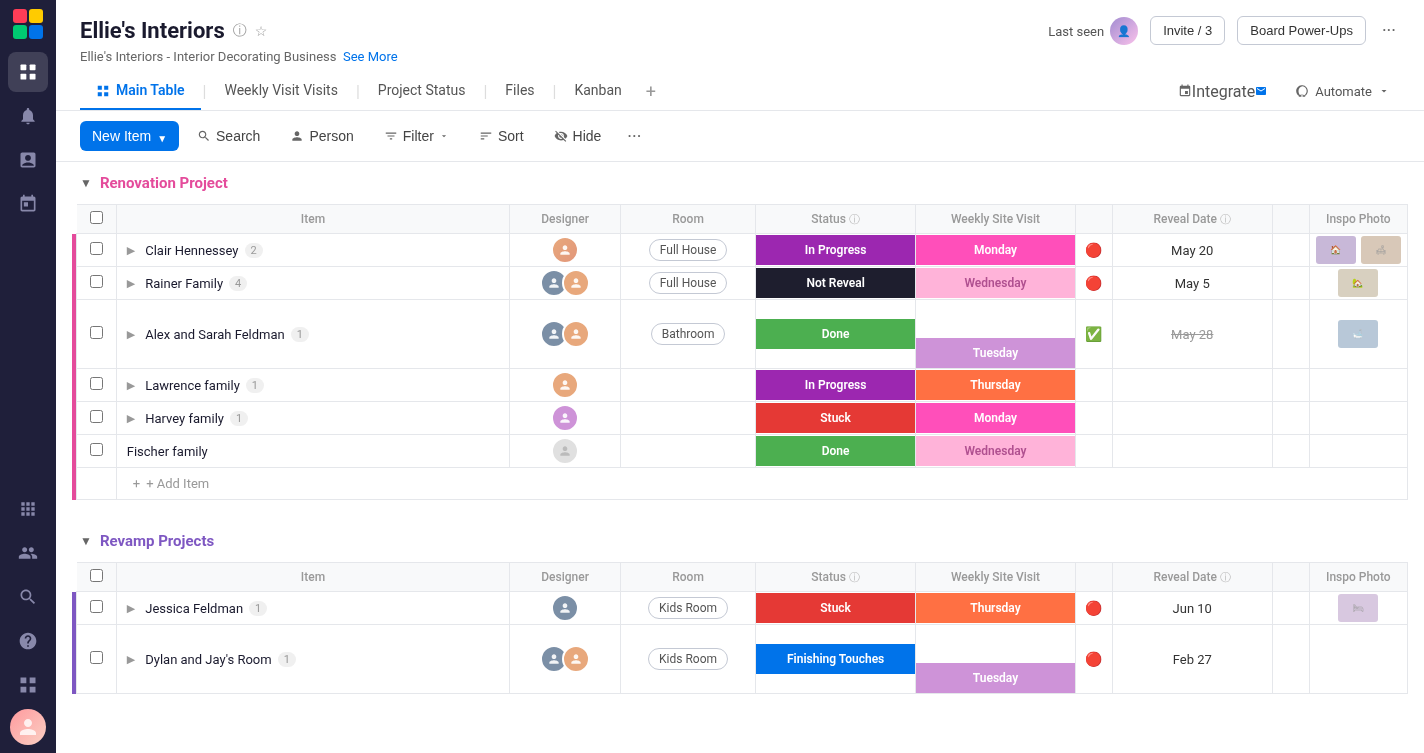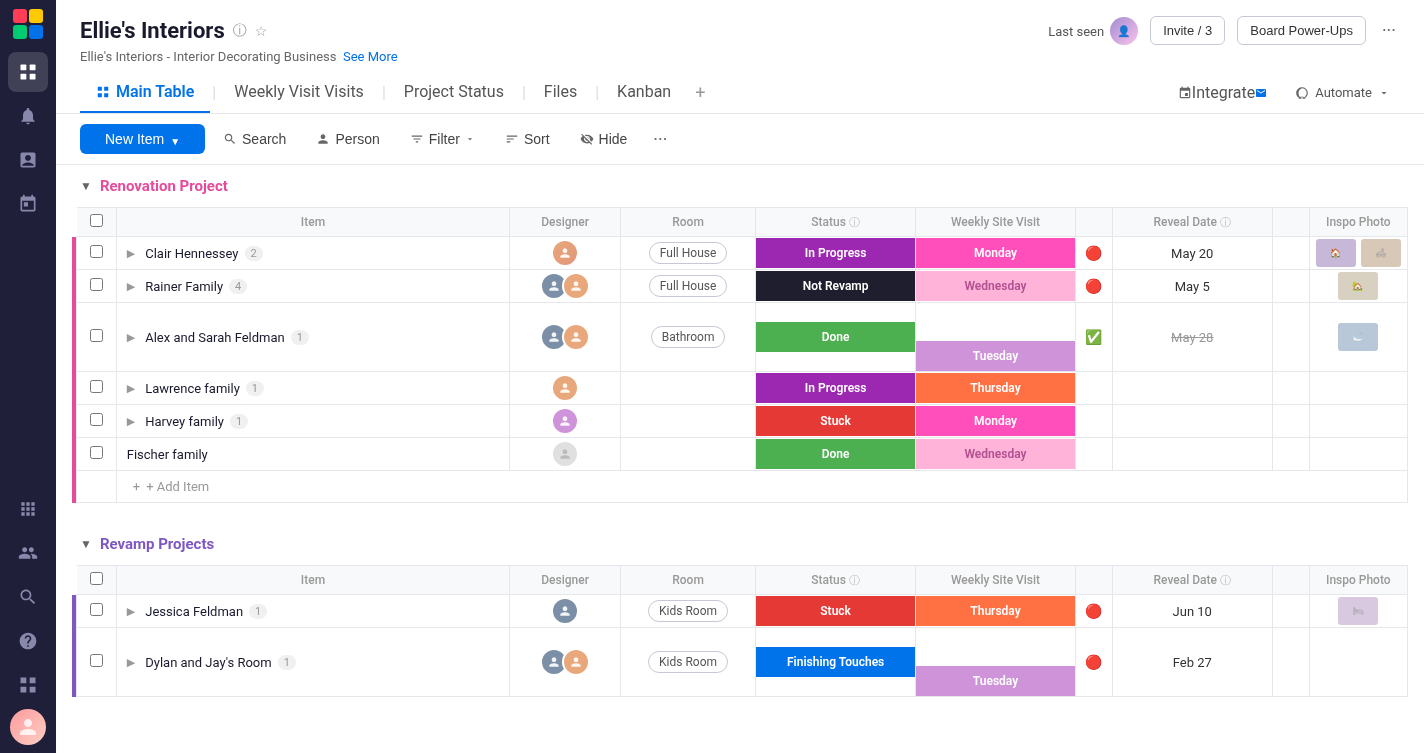--- a/index.html
+++ b/index.html
@@ -60,38 +60,38 @@
     }
     .last-seen { display: flex; align-items: center; gap: 6px; font-size: 13px; color: #555; }
     .avatar-sm { width: 28px; height: 28px; border-radius: 50%; background: #e0b88a; display: flex; align-items: center; justify-content: center; font-size: 11px; color: #fff; overflow: hidden; }
     .more-btn { color: #666; font-size: 18px; cursor: pointer; padding: 4px; border-radius: 4px; }
 
     
     .tabs {
       display: flex; align-items: center; gap: 0;
     }
     .tab {
-      padding: 10px 16px; font-size: 16px; color: #555; cursor: pointer;
-      border-bottom: 2px solid transparent; display: flex; align-items: center; gap: 6px;
+      padding: 10px 16px; font-size: 14px; color: #555; cursor: pointer;
+      border-bottom: 2px solid transparent; display: flex; align-items: flex-end; gap: 6px;
       white-space: nowrap;
     }
     .tab.active { color: #0073ea; border-bottom: 2px solid #0073ea; font-weight: 600; }
     .tab-sep { color: #ddd; margin: 0 2px; }
     .tab-add { color: #999; font-size: 18px; cursor: pointer; padding: 8px; }
     .tabs-right { margin-left: auto; display: flex; align-items: center; gap: 8px; }
     .integrate-btn { display: flex; align-items: center; gap: 0; font-size: 16px; color: #555; cursor: pointer; padding: 6px 10px; border-radius: 6px; }
     .automate-btn { display: flex; align-items: center; gap: 6px; font-size: 13px; color: #555; cursor: pointer; padding: 6px 10px; border-radius: 6px; }
 
     
     .toolbar {
       padding: 10px 24px; display: flex; align-items: center; gap: 6px; border-bottom: 1px solid #e5e7eb;
     }
     .btn-primary {
       background: #0073ea; color: #fff; border: none; border-radius: 6px;
-      padding: 7px 25px; font-size: 14px; cursor: pointer; display: flex; align-items: flex-end; gap: 6px; font-weight: 500;
+      padding: 7px 12px; font-size: 14px; cursor: pointer; display: flex; align-items: flex-end; gap: 6px; font-weight: 500;
     }
     .btn-primary .dropdown-arrow { font-size: 10px; }
     .toolbar-btn {
       display: flex; align-items: center; gap: 5px; padding: 7px 12px;
       border-radius: 6px; font-size: 14px; color: #444; cursor: pointer; border: none; background: transparent;
     }
     .toolbar-more { font-size: 18px; color: #666; cursor: pointer; padding: 4px 8px; }
 
     
     .content { flex: 1; overflow-y: auto; padding: 0 0 20px; }
@@ -480,21 +480,21 @@
                   </div>
                   <div class="avatar-circle" style="background:#e8a87c;">
                     <svg width="14" height="14" viewBox="0 0 24 24" fill="rgba(255,255,255,0.9)">
                         <path d="M12 12c2.21 0 4-1.79 4-4s-1.79-4-4-4-4 1.79-4 4 1.79 4 4 4zm0 2c-2.67 0-8 1.34-8 4v2h16v-2c0-2.66-5.33-4-8-4z"></path>
                       </svg>
                   </div>
                 </div>
               </td>
               <td class="room-cell"><span class="room-badge">Full House</span></td>
               <td class="status-cell">
-                  <span class="status-badge status-notstarted">Not Revamp</span>
+                  <span class="status-badge status-notstarted">Not Reveal</span>
                 </td>
               <td class="visit-cell">
                   <span class="visit-badge visit-wednesday">Wednesday</span>
                 </td>
               <td style="padding:4px;text-align:center"><span class="alert-icon">🔴</span></td>
               <td class="reveal-cell">May 5</td>
               <td></td>
               <td class="photo-cell">
                 <div class="photo-thumb" style="background:#d8d0c0;">🏡</div>
               </td>

